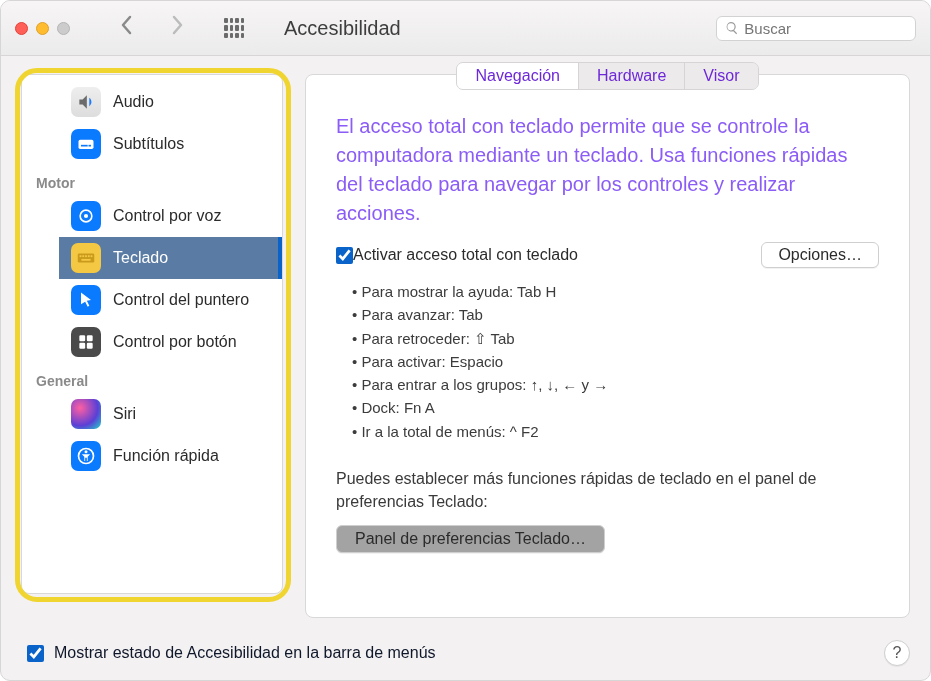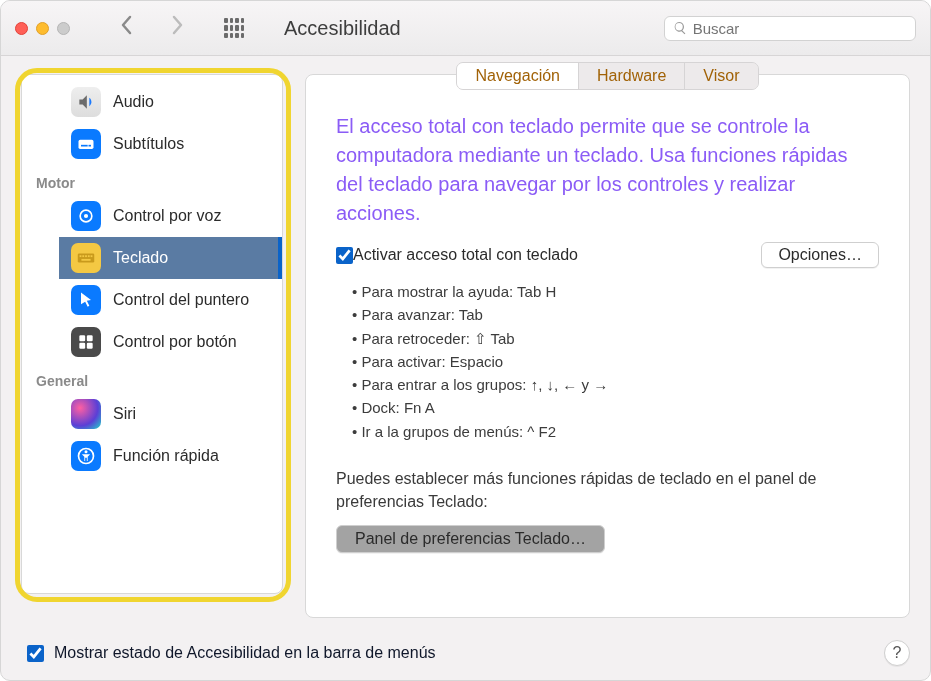--- a/index.html
+++ b/index.html
@@ -8,37 +8,37 @@
   .titlebar { height: 55px; display: flex; align-items: center; padding: 4px 14px; border-bottom: 1px solid #d7d5d6; background: linear-gradient(#f7f5f6,#ecebec); gap: 24px; }
   .traffic { display: flex; gap: 8px; margin-right: 20px; }
   .tl { width: 13px; height: 13px; border-radius: 50%; }
   .tl.red { background:#ff5f57; border:1px solid #e24239;}
   .tl.yel { background:#febc2e; border:1px solid #e1a028;}
   .tl.grn { background:#ccc; border:1px solid #b5b5b5;}
   .navbtn { color:#8a8a8a; font-size:22px; padding:0 6px; cursor:default;}
   .grid-icon { width:20px; height:20px; display:grid; grid-template-columns:repeat(4,1fr); grid-template-rows:repeat(3,1fr); gap:2px; margin: 0 10px;}
   .grid-icon span{background:#6b6b6b;border-radius:1px;}
   .title { font-size:20px; font-weight:500; color:#3e3e3e; margin-left: 6px;}
-  .searchwrap { margin-left:auto; display:flex; align-items:center; background:#fff; border:1px solid #d2d2d2; border-radius:6px; padding:3px 8px; width:252px;}
+  .searchwrap { margin-left:auto; display:flex; align-items:center; background:#fff; border:1px solid #d2d2d2; border-radius:6px; padding:3px 8px; width:200px;}
   .searchwrap svg{width:16px;height:16px;fill:#9a9a9a;margin-right:5px;}
   .searchwrap input{border:none;outline:none;font-size:15px;color:#666;width:100%;background:transparent;}
   .body { flex:1; display:flex; padding: 18px 20px 10px 20px; gap: 22px; overflow:hidden;}
   .sidebar-wrap{position:relative;}
   .sidebar { width: 262px; height: 520px; background:#fff; border:1px solid #d8d8d8; border-radius:8px; overflow-y:auto; padding-top:6px;}
   .sb-group{font-size:14px; color:#8a8a8a; font-weight:600; padding:10px 0 4px 14px;}
   .sb-item{display:flex;align-items:center;gap:12px;padding:6px 12px 6px 12px;font-size:16px;color:#2b2b2b;cursor:default;margin-left:37px;}
   .sb-item.sel{background:#5a7ba3;color:#fff; position:relative;}
   .sb-item.sel::after{content:"";position:absolute;right:0;top:0;bottom:0;width:4px;background:#0a63c9;}
   .icn{width:30px;height:30px;border-radius:7px;display:flex;align-items:center;justify-content:center;flex-shrink:0;}
   .highlight-box{position:absolute; border:5px solid #f0d530; border-radius:22px; pointer-events:none; left:-6px; top:-6px; width:276px; height:534px;}
   .content { flex:1; display:flex; flex-direction:column; }
   .pane { flex:1; background:#fff; border:1px solid #d8d8d8; border-radius:8px; padding: 0 0 16px 0; position:relative;}
   .seg { display:flex; justify-content:center; margin-top:-13px;}
   .seg-inner{display:flex; background:#edeaeb; border:1px solid #d6d4d5; border-radius:7px; overflow:hidden;}
-  .seg-btn{padding:4px 18px;font-size:16px;color:#a16207;border-right:1px solid #d6d4d5;cursor:default;background:#edeaeb;}
+  .seg-btn{padding:4px 18px;font-size:16px;color:#6d28d9;border-right:1px solid #d6d4d5;cursor:default;background:#edeaeb;}
   .seg-btn:last-child{border-right:none;}
   .seg-btn.active{background:#fff;}
   .desc{font-size:20px;color:#8b5cf6;line-height:1.45;padding:22px 30px 14px 30px;}
   .row{display:flex;align-items:center;padding:0 30px;gap:0;}
   .chk{width:17px;height:17px;accent-color:#0a63c9;}
   .chklabel{font-size:16px;color:#2b2b2b;flex:1;}
   .optbtn{background:#fff;border:1px solid #cfcfcf;border-radius:6px;padding:3px 16px;font-size:16px;color:#2b2b2b;box-shadow:0 1px 0 rgba(0,0,0,.05);cursor:default;}
   .hints{padding:12px 30px 4px 46px;font-size:15px;color:#3c3c3c;line-height:1.55;}
   .hints div::before{content:"• ";}
   .more{padding:20px 30px 10px 30px;font-size:16px;color:#3a3a3a;line-height:1.45;}
@@ -202,21 +202,21 @@
           <button class="optbtn">Opciones…</button>
         </div>
 
         <div class="hints">
           <div>Para mostrar la ayuda: Tab H</div>
           <div>Para avanzar: Tab</div>
           <div>Para retroceder: ⇧ Tab</div>
           <div>Para activar: Espacio</div>
           <div>Para entrar a los grupos: ↑, ↓, ← y →</div>
           <div>Dock: Fn A</div>
-          <div>Ir a la grupos de menús: ^ F2</div>
+          <div>Ir a la total de menús: ^ F2</div>
         </div>
 
         <div class="more">Puedes establecer más funciones rápidas de teclado en el panel de preferencias Teclado:</div>
         <button class="bigbtn">Panel de preferencias Teclado…</button>
       </div>
     </div>
   </div>
 
   <div class="footer">
     <input type="checkbox" class="chk" checked="" style="">

